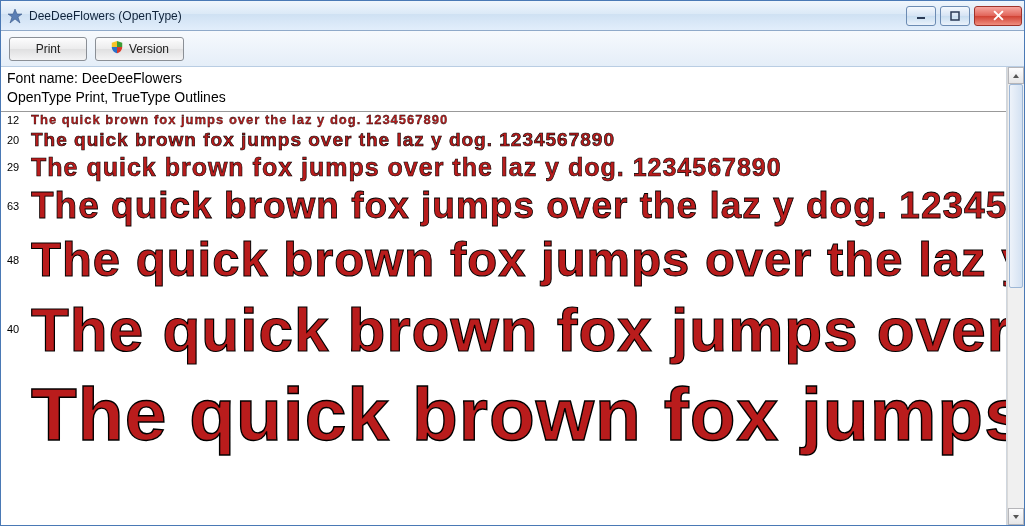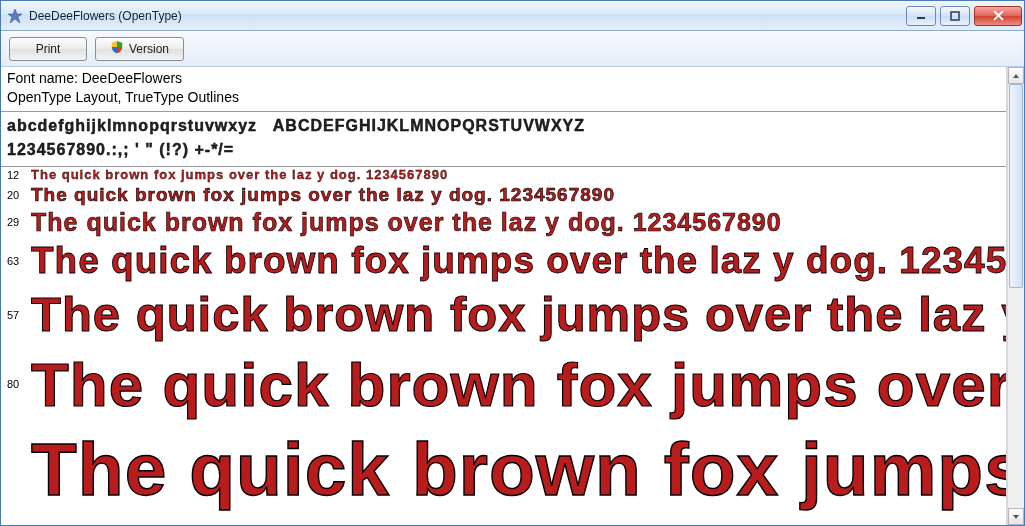--- a/index.html
+++ b/index.html
@@ -220,53 +220,46 @@
     </span>
     <span>Version</span>
   </div>
 </div>
 
 <div class="content-wrap">
   <div class="content">
 
     <div class="meta-block">
       <div>Font name: DeeDeeFlowers</div>
-      <div>OpenType Layout, TrueType Outlines</div>
-    </div>
-
-    <div class="glyph-block">
-      <div class="glyph-line">
-        <span>abcdefghijklmnopqrstuvwxyz</span>&nbsp;&nbsp;
-        <span>ABCDEFGHIJKLMNOPQRSTUVWXYZ</span>
-      </div>
-      <div class="glyph-line">1234567890.:,; ' " (!?) +-*/=</div>
-    </div>
+      <div>OpenType Print, TrueType Outlines</div>
+    </div>
+
 
     <div class="sample-row s12">
       <span class="size-label">12</span>
       <span class="sample-text">The quick brown fox jumps over the laz y dog. 1234567890</span>
     </div>
     <div class="sample-row s18">
       <span class="size-label">20</span>
       <span class="sample-text">The quick brown fox jumps over the laz y dog. 1234567890</span>
     </div>
     <div class="sample-row s24">
       <span class="size-label">29</span>
       <span class="sample-text">The quick brown fox jumps over the laz y dog. 1234567890</span>
     </div>
     <div class="sample-row s36">
       <span class="size-label">63</span>
       <span class="sample-text">The quick brown fox jumps over the laz y dog. 1234567890</span>
     </div>
     <div class="sample-row s48">
-      <span class="size-label">57</span>
+      <span class="size-label">48</span>
       <span class="sample-text">The quick brown fox jumps over the laz y dog. 1234567890</span>
     </div>
     <div class="sample-row s60">
-      <span class="size-label">80</span>
+      <span class="size-label">40</span>
       <span class="sample-text">The quick brown fox jumps over the laz y dog. 1234567890</span>
     </div>
     <div class="sample-row s72">
       <span class="size-label"></span>
       <span class="sample-text">The quick brown fox jumps over the laz y dog. 1234567890</span>
     </div>
 
   </div>
 
   <div class="scrollbar">

